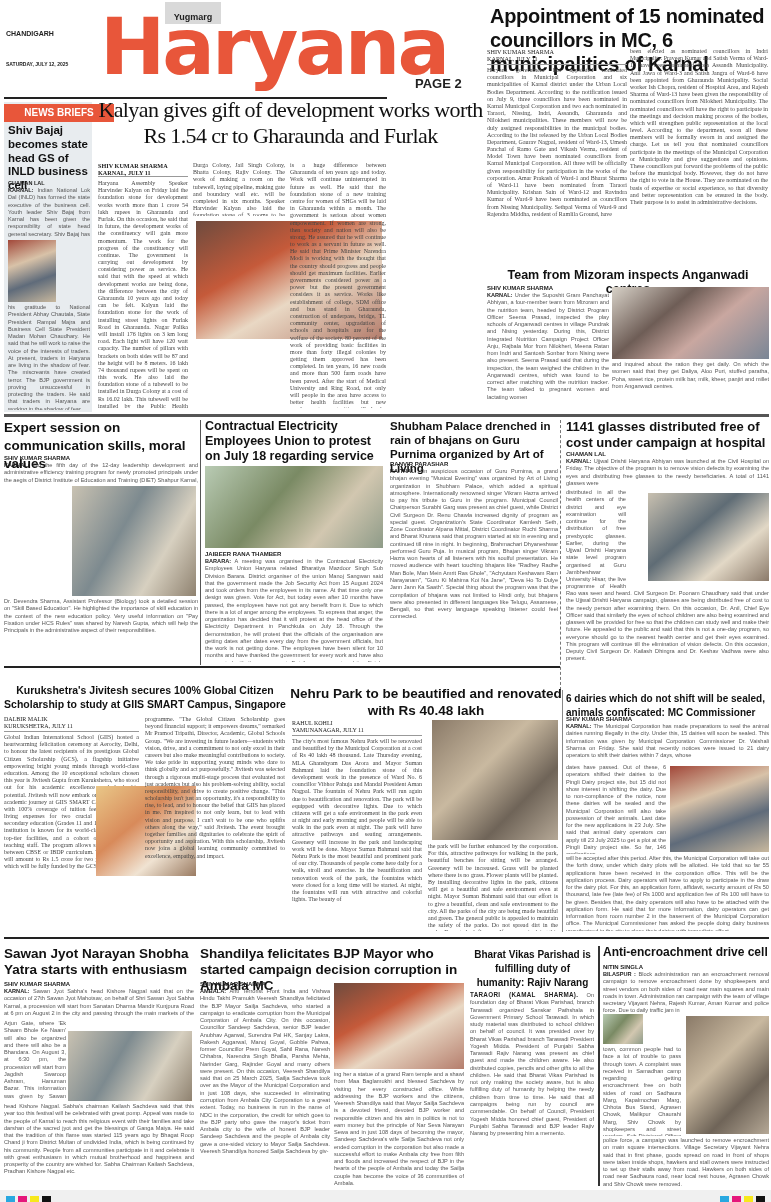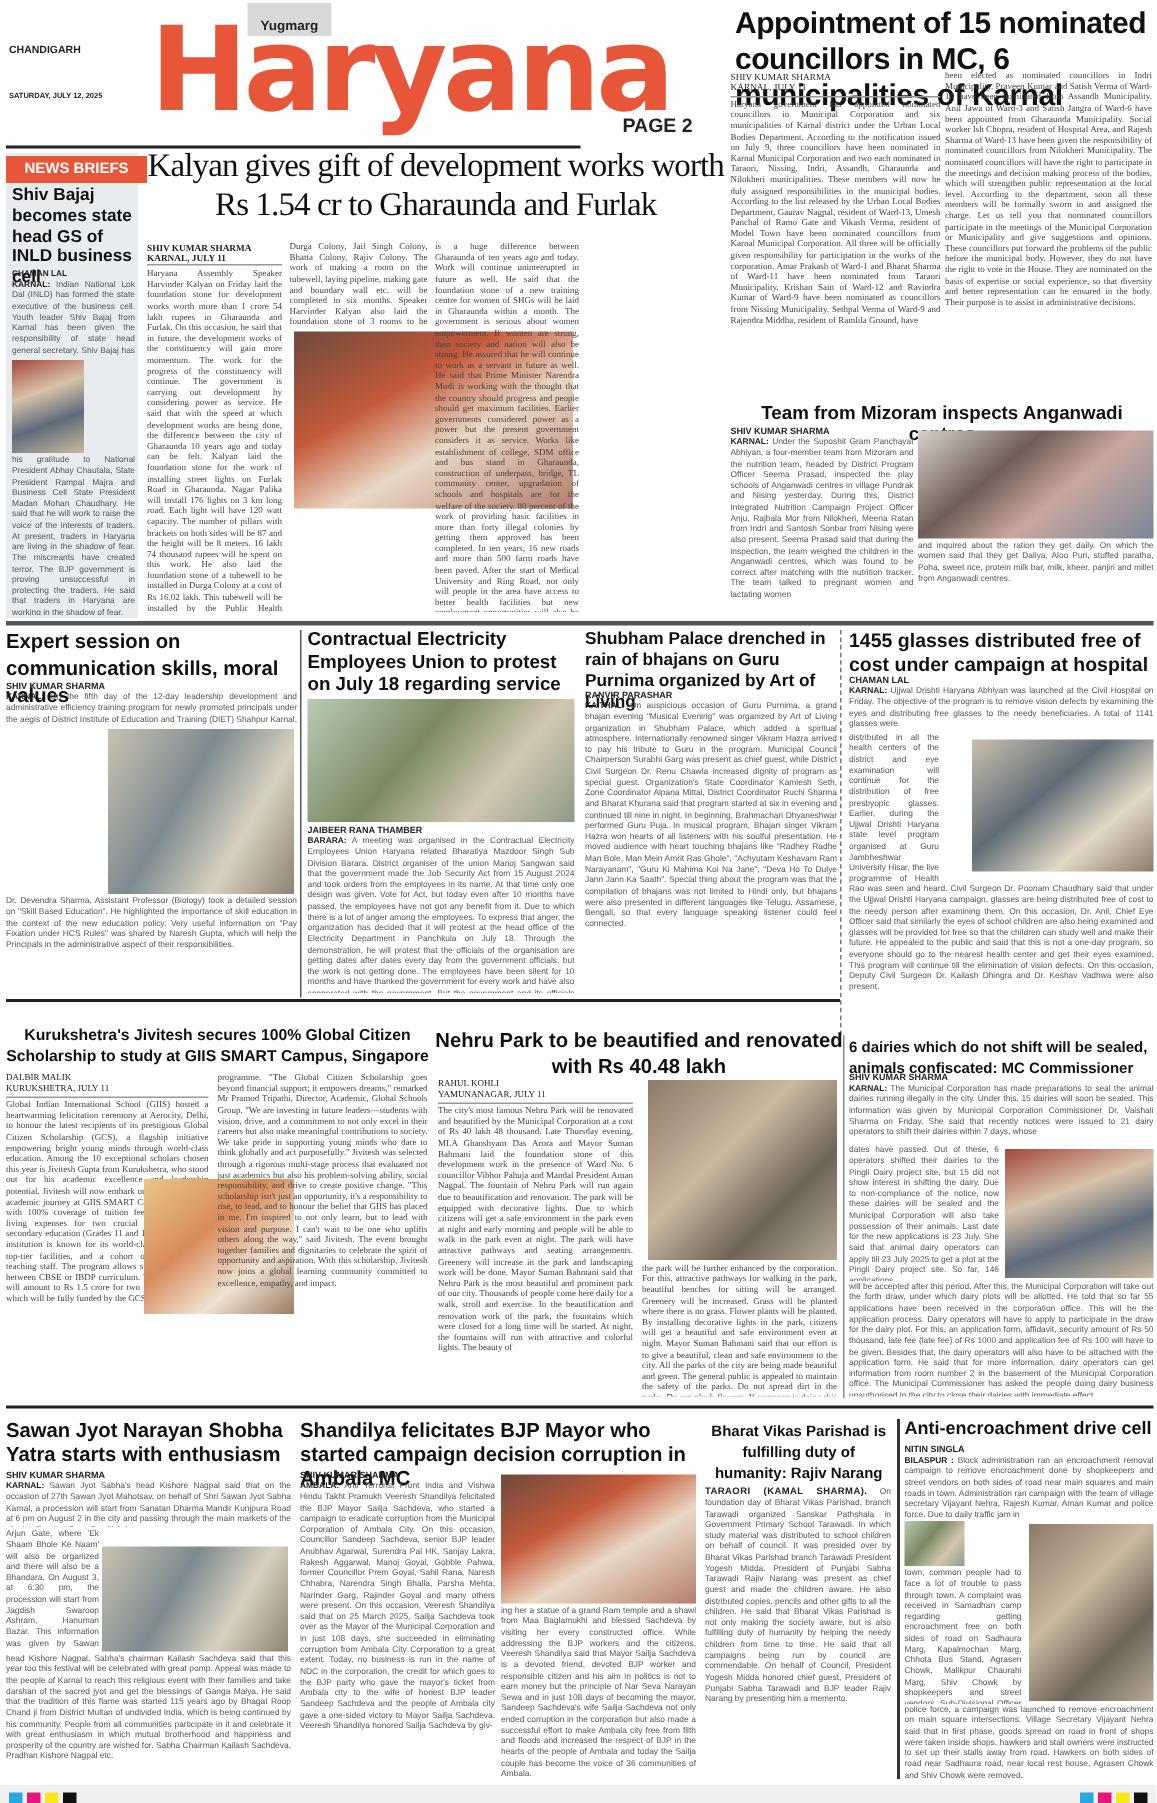--- a/index.html
+++ b/index.html
@@ -46,21 +46,21 @@
 <div class="abs hl" style="left:490px;top:4px;width:278px;font-size:20px;text-align:left;line-height:1.2;letter-spacing:-0.3px;">Appointment of 15 nominated councillors in MC, 6 municipalities of Karnal</div>
 <div class="abs serif byline" style="left:487px;top:48px;width:140px;font-size:6.2px;font-weight:normal;">
   <div>SHIV KUMAR SHARMA</div>
   <div>KARNAL, JULY 11</div>
 </div>
 <div class="abs subrule" style="left:487px;top:64px;width:140px;"></div>
 <div class="abs body-serif" style="left:487px;top:67px;width:140px;height:190px;">Haryana government has appointed nominated councillors in Municipal Corporation and six municipalities of Karnal district under the Urban Local Bodies Department. According to the notification issued on July 9, three councillors have been nominated in Karnal Municipal Corporation and two each nominated in Taraori, Nissing, Indri, Assandh, Gharaunda and Nilokheri municipalities. These members will now be duly assigned responsibilities in the municipal bodies. According to the list released by the Urban Local Bodies Department, Gaurav Nagpal, resident of Ward-13, Umesh Panchal of Ramo Gate and Vikash Verma, resident of Model Town have been nominated councillors from Karnal Municipal Corporation. All three will be officially given responsibility for participation in the works of the corporation. Amar Prakash of Ward-1 and Bharat Sharma of Ward-11 have been nominated from Taraori Municipality. Krishan Sain of Ward-12 and Ravindra Kumar of Ward-9 have been nominated as councillors from Nissing Municipality. Sethpal Verma of Ward-9 and Rajendra Middha, resident of Ramlila Ground, have</div>
 <div class="abs body-serif" style="left:630px;top:48px;width:138px;height:209px;">been elected as nominated councillors in Indri Municipality. Praveen Kumar and Satish Verma of Ward-10 have been nominated from Assandh Municipality. Anil Jawa of Ward-3 and Satish Jangra of Ward-6 have been appointed from Gharaunda Municipality. Social worker Ish Chopra, resident of Hospital Area, and Rajesh Sharma of Ward-13 have been given the responsibility of nominated councillors from Nilokheri Municipality. The nominated councillors will have the right to participate in the meetings and decision making process of the bodies, which will strengthen public representation at the local level. According to the department, soon all these members will be formally sworn in and assigned the charge. Let us tell you that nominated councillors participate in the meetings of the Municipal Corporation or Municipality and give suggestions and opinions. These councillors put forward the problems of the public before the municipal body. However, they do not have the right to vote in the House. They are nominated on the basis of expertise or social experience, so that diversity and better representation can be ensured in the body. Their purpose is to assist in administrative decisions.</div>
 
 <div class="abs brief-bg" style="left:4px;top:102px;width:88px;height:310px;"></div>
-<div class="abs brief-tag" style="left:4px;top:104px;width:94px;">NEWS BRIEFS</div>
+<div class="abs brief-tag" style="left:4px;top:104px;width:110px;">NEWS BRIEFS</div>
 <div class="abs hl" style="left:8px;top:124px;width:82px;font-size:11.5px;line-height:1.2;">Shiv Bajaj becomes state head GS of INLD business cell</div>
 <div class="abs byline" style="left:8px;top:180px;width:82px;font-size:5.5px;">CHAMAN LAL</div>
 <div class="abs body" style="left:8px;top:187px;width:82px;height:50px;"><b>KARNAL:</b> <span>Indian National Lok Dal (INLD) has formed the state executive of the business cell. Youth leader Shiv Bajaj from Karnal has been given the responsibility of state head general secretary. Shiv Bajaj has been associated with INLD for a long time and has been working as an active worker for the party organisation. On his appointment, Shiv Bajaj has expressed</span></div>
 <div class="abs photo p2" style="left:8px;top:240px;width:48px;height:62px;"></div>
 <div class="abs body" style="left:8px;top:304px;width:82px;height:106px;">his gratitude to National President Abhay Chautala, State President Rampal Majra and Business Cell State President Madan Mohan Chaudhary. He said that he will work to raise the voice of the interests of traders. At present, traders in Haryana are living in the shadow of fear. The miscreants have created terror. The BJP government is proving unsuccessful in protecting the traders. He said that traders in Haryana are working in the shadow of fear.</div>
 
 <div class="abs serif hl" style="left:98px;top:97px;width:385px;font-size:22px;text-align:center;line-height:1.2;letter-spacing:-0.6px;font-weight:normal;">Kalyan gives gift of development works worth Rs 1.54 cr to Gharaunda and Furlak</div>
 <div class="abs serif byline" style="left:98px;top:162px;width:90px;font-size:6.2px;">
   <div>SHIV KUMAR SHARMA</div>
   <div>KARNAL, JULY 11</div>
@@ -93,21 +93,21 @@
 <div class="abs photo p6" style="left:205px;top:466px;width:178px;height:82px;"></div>
 <div class="abs byline" style="left:205px;top:551px;width:178px;">JAIBEER RANA THAMBER</div>
 <div class="abs body" style="left:205px;top:558px;width:178px;height:104px;"><b>BARARA:</b> <span>A meeting was organised in the Contractual Electricity Employees Union Haryana related Bharatiya Mazdoor Singh Sub Division Barara. District organiser of the union Manoj Sangwan said that the government made the Job Security Act from 15 August 2024 and took orders from the employees in its name. At that time only one design was given. Vote for Act, but today even after 10 months have passed, the employees have not got any benefit from it. Due to which there is a lot of anger among the employees. To express that anger, the organization has decided that it will protest at the head office of the Electricity Department in Panchkula on July 18. Through the demonstration, he will protest that the officials of the organisation are getting dates after dates every day from the government officials, but the work is not getting done. The employees have been silent for 10 months and have thanked the government for every work and have also cooperated with the government. But the government and its officials have cheated the employees till date and now the employees will not tolerate this betrayal.</span></div>
 
 <div class="abs hl" style="left:390px;top:419px;width:175px;font-size:11.5px;line-height:1.22;">Shubham Palace drenched in rain of bhajans on Guru Purnima organized by Art of Living</div>
 <div class="abs byline" style="left:390px;top:461px;width:170px;">RANVIR PARASHAR</div>
 <div class="abs body" style="left:390px;top:468px;width:168px;height:196px;"><b>KAITHAL:</b> <span>On auspicious occasion of Guru Purnima, a grand bhajan evening "Musical Evening" was organized by Art of Living organization in Shubham Palace, which added a spiritual atmosphere. Internationally renowned singer Vikram Hazra arrived to pay his tribute to Guru in the program. Municipal Council Chairperson Surabhi Garg was present as chief guest, while District Civil Surgeon Dr. Renu Chawla increased dignity of program as special guest. Organization's State Coordinator Kamlesh Seth, Zone Coordinator Alpana Mittal, District Coordinator Ruchi Sharma and Bharat Khurana said that program started at six in evening and continued till nine in night. In beginning, Brahmachari Dhyaneshwar performed Guru Puja. In musical program, Bhajan singer Vikram Hazra won hearts of all listeners with his soulful presentation. He moved audience with heart touching bhajans like "Radhey Radhe Man Bole, Man Mein Amrit Ras Ghole", "Achyutam Keshavam Ram Narayanam", "Guru Ki Mahima Koi Na Jane", "Deva Ho To Dulye Jann Jann Ka Saath". Special thing about the program was that the compilation of bhajans was not limited to Hindi only, but bhajans were also presented in different languages like Telugu, Assamese, Bengali, so that every language speaking listener could feel connected.</span></div>
 
 <div class="abs dash" style="left:560px;top:420px;height:270px;"></div>
 
-<div class="abs hl" style="left:566px;top:419px;width:203px;font-size:13px;line-height:1.2;">1455 glasses distributed free of cost under campaign at hospital</div>
+<div class="abs hl" style="left:566px;top:419px;width:203px;font-size:13px;line-height:1.2;">1141 glasses distributed free of cost under campaign at hospital</div>
 <div class="abs byline" style="left:566px;top:451px;width:200px;">CHAMAN LAL</div>
 <div class="abs body" style="left:566px;top:458px;width:203px;height:30px;"><b>KARNAL:</b> <span>Ujjwal Drishti Haryana Abhiyan was launched at the Civil Hospital on Friday. The objective of the program is to remove vision defects by examining the eyes and distributing free glasses to the needy beneficiaries. A total of 1141 glasses were</span></div>
 <div class="abs body" style="left:566px;top:489px;width:60px;height:100px;">distributed in all the health centers of the district and eye examination will continue for the distribution of free presbyopic glasses. Earlier, during the Ujjwal Drishti Haryana state level program organised at Guru Jambheshwar University Hisar, the live programme of Health Minister Aarti</div>
 <div class="abs photo p8" style="left:648px;top:493px;width:121px;height:88px;"></div>
 <div class="abs body" style="left:566px;top:590px;width:203px;height:90px;">Rao was seen and heard. Civil Surgeon Dr. Poonam Chaudhary said that under the Ujjwal Drishti Haryana campaign, glasses are being distributed free of cost to the needy person after examining them. On this occasion, Dr. Anil, Chief Eye Officer said that similarly the eyes of school children are also being examined and glasses will be provided for free so that the children can study well and make their future. He appealed to the public and said that this is not a one-day program, so everyone should go to the nearest health center and get their eyes examined. This program will continue till the elimination of vision defects. On this occasion, Deputy Civil Surgeon Dr. Kailash Dhingra and Dr. Keshav Vadhwa were also present.</div>
 
 <div class="abs rule" style="left:4px;top:666px;width:556px;"></div>
 
 <div class="abs hl" style="left:4px;top:684px;width:282px;font-size:10.5px;text-align:center;line-height:1.3;">Kurukshetra's Jivitesh secures 100% Global Citizen Scholarship to study at GIIS SMART Campus, Singapore</div>
 <div class="abs serif byline" style="left:4px;top:716px;width:135px;font-weight:normal;">

